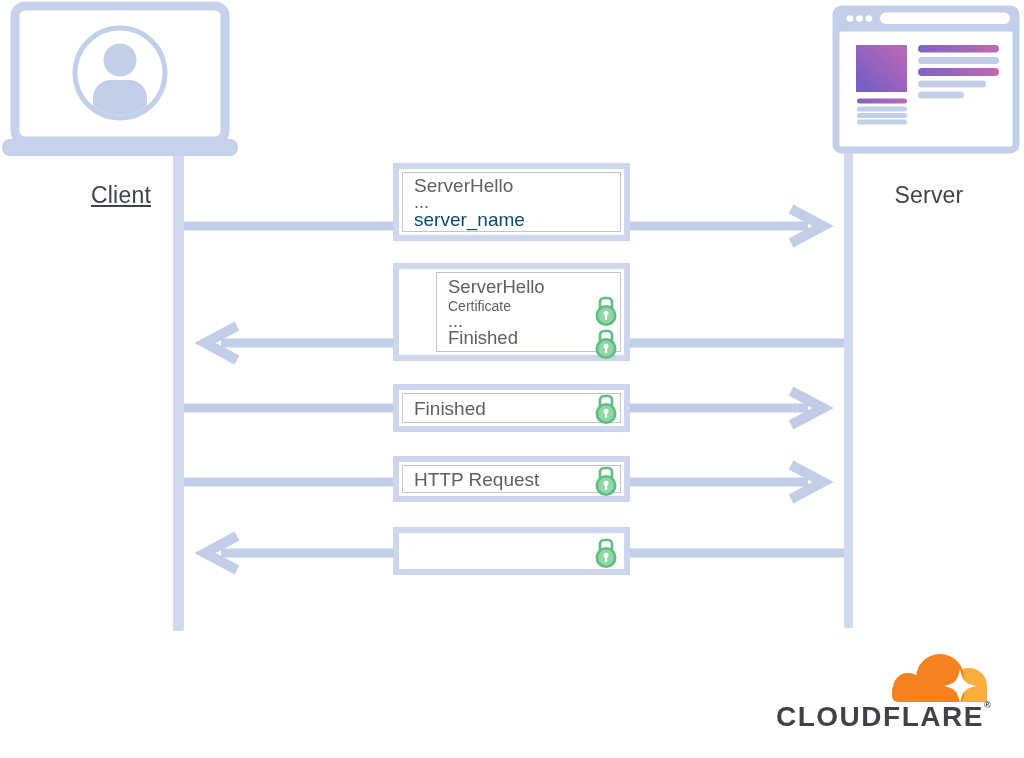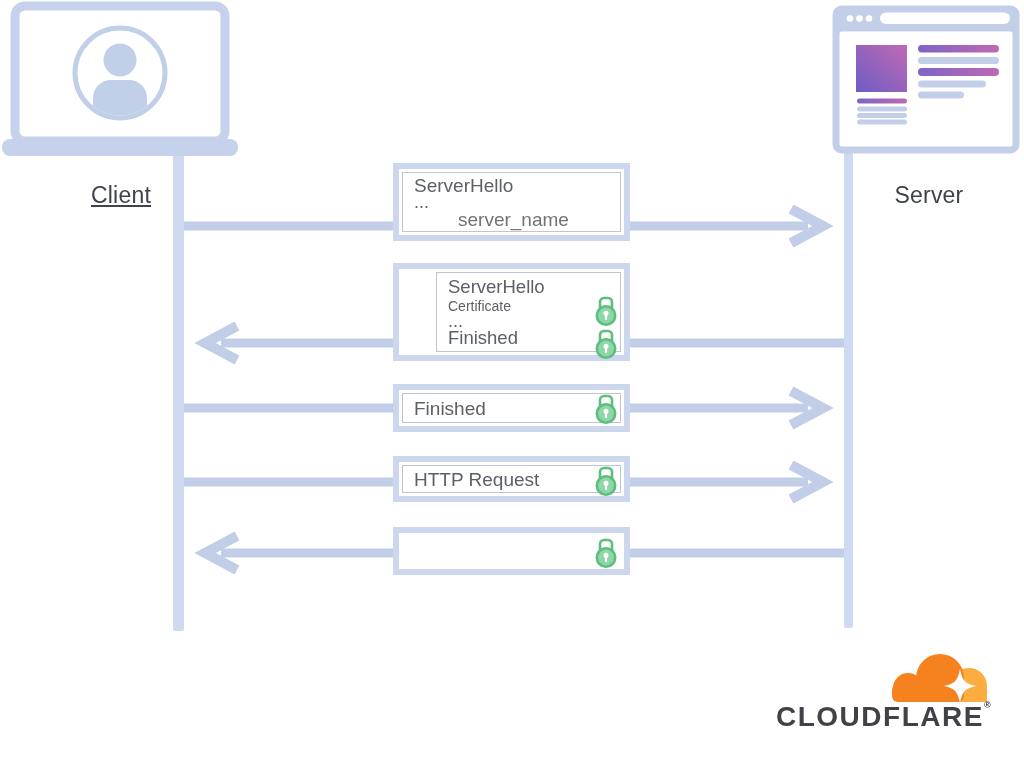--- a/index.html
+++ b/index.html
@@ -21,21 +21,21 @@
     border:6px solid #ccd7ee;background:#ffffff;padding:3px;z-index:5;
   }
   .msg-inner{
     box-sizing:border-box;width:100%;height:100%;
     border:1px solid #bfc5d0;background:#ffffff;
     display:flex;flex-direction:column;justify-content:center;
     padding-left:11px;
   }
   .line{font-size:19px;color:#5d6066;line-height:21px;}
   .line.small{font-size:18px;line-height:13px;}
-  .line.red{color:#737373;margin-left:44px;}
+  .line.red{color:#0c4a6e;}
   .lock{position:absolute;width:26px;height:30px;z-index:6;}
   
   .wordmark{
     position:absolute;left:6px;top:52px;width:230px;
     font-size:28px;font-weight:bold;color:#404247;
     letter-spacing:1.5px;white-space:nowrap;
   }
   .wordmark .reg{font-size:9px;font-weight:bold;vertical-align:18px;letter-spacing:0;}
   svg{display:block;}
 </style>

